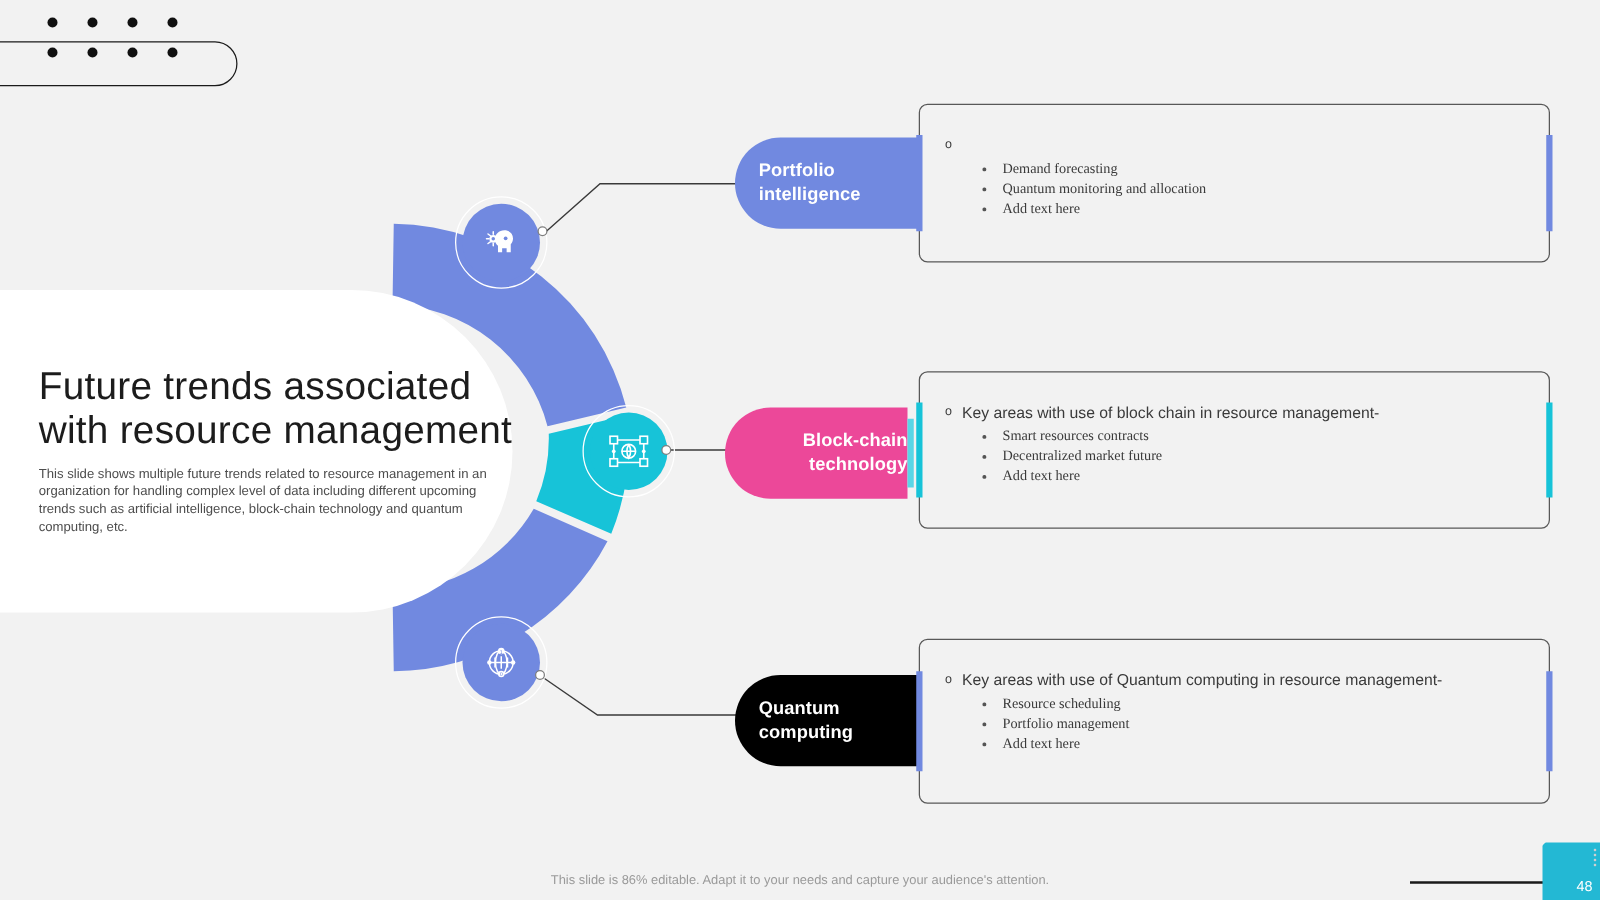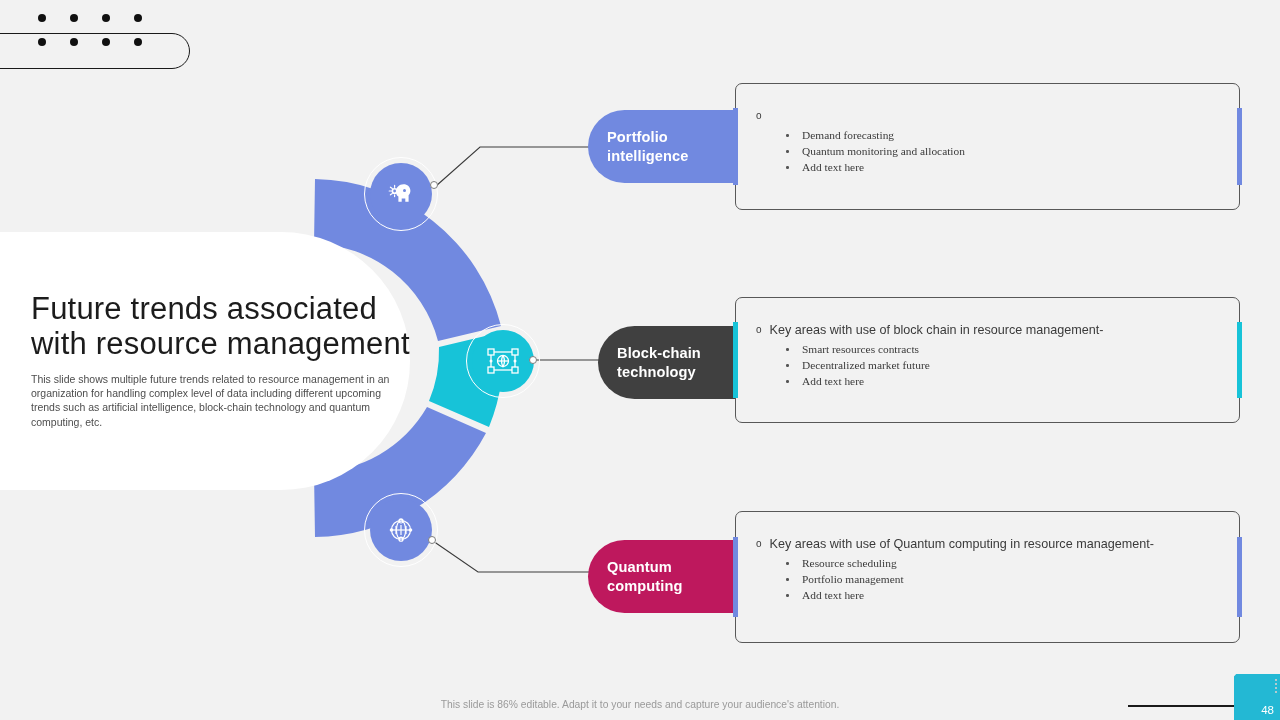--- a/index.html
+++ b/index.html
@@ -238,26 +238,26 @@
 <div id="title-block">
   <div id="page-title">Future trends associated with resource management</div>
   <div id="page-subtitle">This slide shows multiple future trends related to resource management in an organization for handling complex level of data including different upcoming trends such as artificial intelligence, block-chain technology and quantum computing, etc.</div>
 </div>
 
 <div class="label-pill" style="left:588px; top:110px; background:#7189e0;">
   <span>Portfolio intelligence</span>
   <span class="pill-edge" style="background:#8fa3e8;"></span>
 </div>
 
-<div class="label-pill" style="left:598px; top:326px; background:#404040;">
+<div class="label-pill" style="left:580px; top:326px; background:#ec4899;text-align:right;">
   <span>Block-chain technology</span>
   <span class="pill-edge" style="background:#5ad6e6;"></span>
 </div>
 
-<div class="label-pill" style="left:588px; top:540px; background:#be185d;align-items:center;">
+<div class="label-pill" style="left:588px; top:540px; background:#000000;align-items:center;">
   <span>Quantum computing</span>
   <span class="pill-edge" style="background:#8fa3e8;"></span>
 </div>
 
 <div class="content-box" style="top:83px; height:127px;">
   <span class="box-bar left" style="background:#7189e0;"></span>
   <span class="box-bar right" style="background:#7189e0;"></span>
   <div class="box-inner">
     <div class="box-head">
       <span class="head-marker">o</span>

